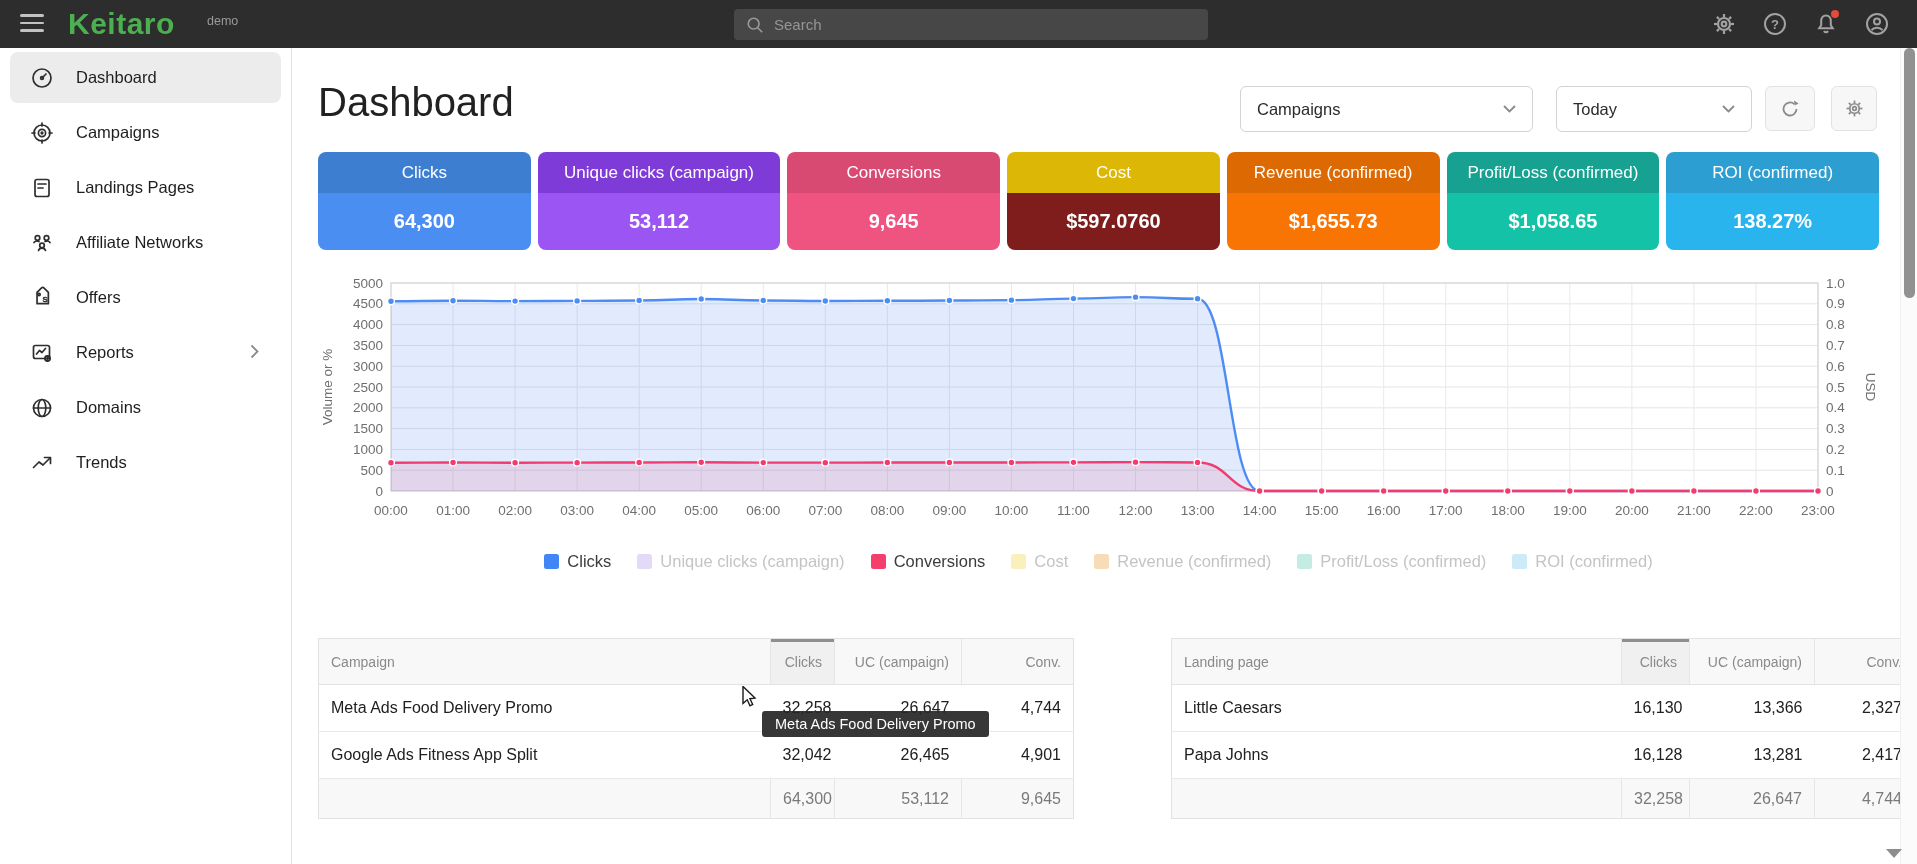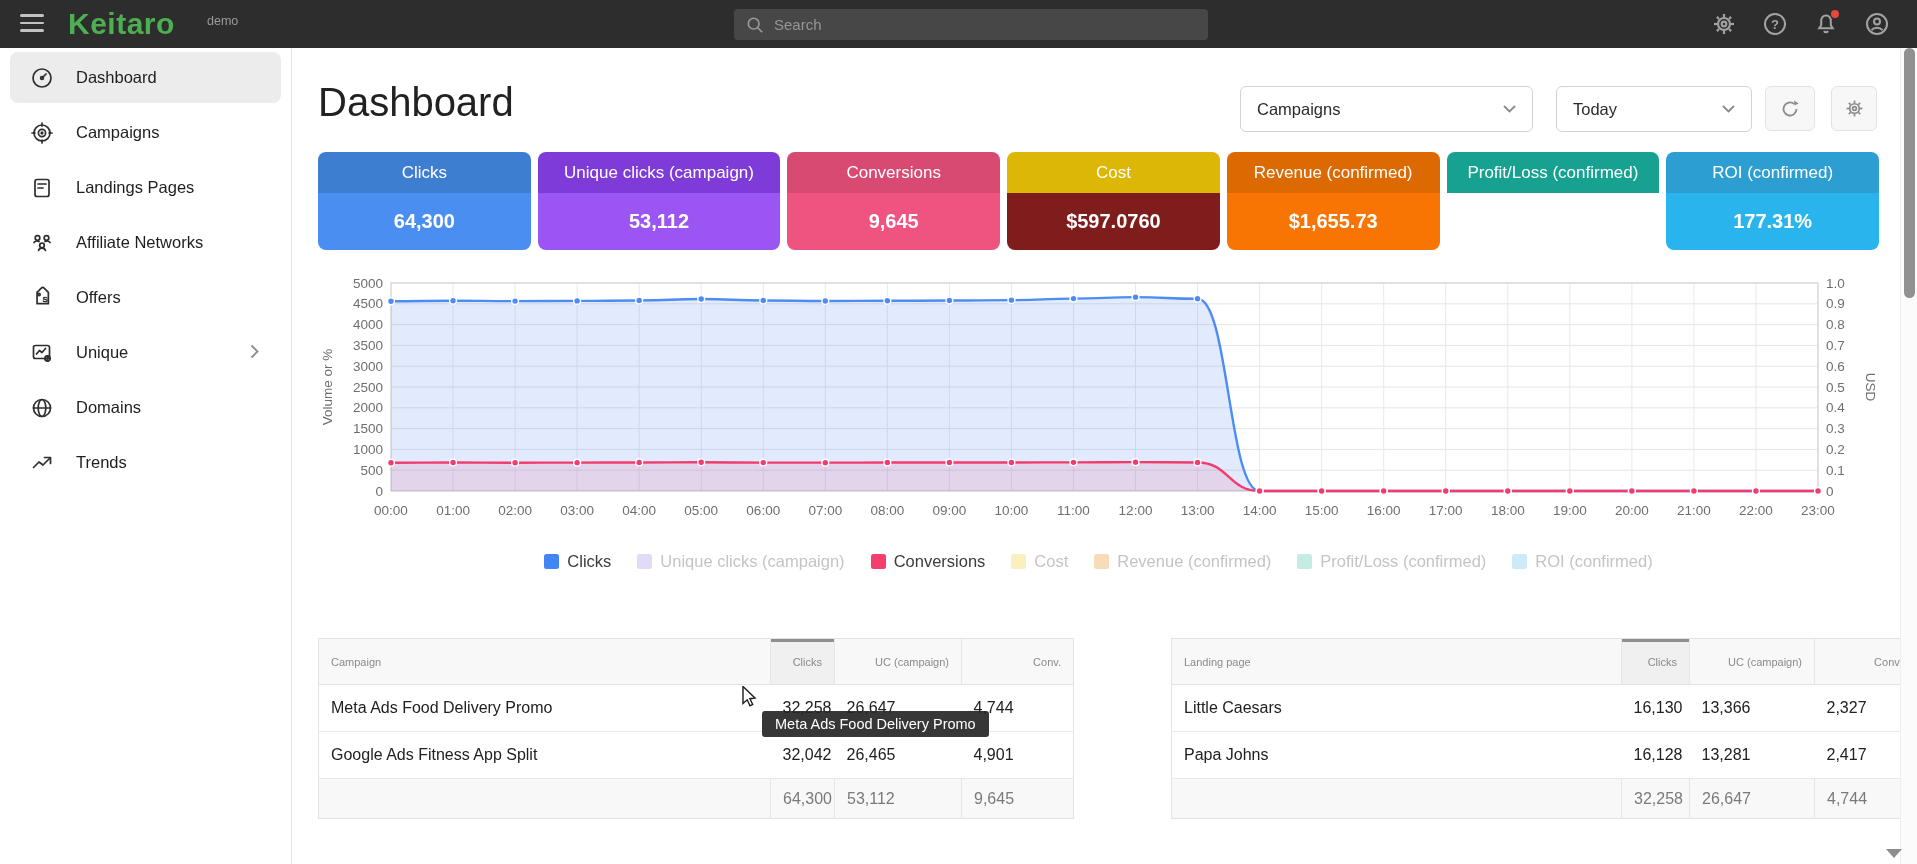--- a/index.html
+++ b/index.html
@@ -50,24 +50,24 @@
   .tick { font-size:13.5px; fill:#6f6f6f; font-family:"Liberation Sans", sans-serif; }
   .legend { position:absolute; left:318px; top:552px; width:1561px; display:flex; justify-content:center; gap:26px; }
   .lg-item { display:flex; align-items:center; gap:8px; cursor:pointer; }
   .lg-sq { width:15px; height:15px; border-radius:2.5px; }
   .lg-lb { font-size:16.5px; }
 
   
   .dtable { position:absolute; top:638px; border:1px solid #e2e2e2; border-collapse:collapse; table-layout:fixed; background:#fff; }
   .t-campaign { left:318px; width:755px; }
   .t-landing  { left:1127px; width:743px;margin-left:44px; }
-  .dtable th { background:#f8f8f8; color:#8a8a8a; font-weight:400; font-size:11px; height:46px; padding:0 12px; text-align:right; border-bottom:1px solid #e2e2e2; border-left:1px solid #e6e6e6; overflow:hidden; white-space:nowrap; cursor:pointer; }
+  .dtable th { background:#f8f8f8; color:#8a8a8a; font-weight:400; font-size:14px; height:46px; padding:0 12px; text-align:right; border-bottom:1px solid #e2e2e2; border-left:1px solid #e6e6e6; overflow:hidden; white-space:nowrap; cursor:pointer; }
   .dtable th:first-child { text-align:left; border-left:none; }
   .dtable th.sorted { background:#f0f0f0; box-shadow:inset 0 3px 0 #8f8f8f; }
-  .dtable td { font-size:16px; color:#212121; height:47px; padding:0 12px; text-align:left; border-bottom:1px solid #e9e9e9; overflow:hidden; white-space:nowrap; }
+  .dtable td { font-size:16px; color:#212121; height:47px; padding:0 12px; text-align:right; border-bottom:1px solid #e9e9e9; overflow:hidden; white-space:nowrap; }
   .dtable td:first-child { text-align:left; }
   .dtable tr.t-row { cursor:pointer; }
   .dtable tr.t-foot td { background:#f8f8f8; color:#7a7a7a; height:40px; border-left:1px solid #e6e6e6; border-bottom:none; }
   .dtable tr.t-foot td:first-child { border-left:none; }
 
   
   .tooltip { position:absolute; left:762px; top:711px; background:rgba(38,38,38,.92); color:#fff; font-size:14.5px; padding:5px 13px; border-radius:3px; z-index:60; white-space:nowrap; }
   .cursor { position:absolute; left:742px; top:686px; z-index:70; pointer-events:none; }
   .scrollbar { position:absolute; right:0; top:48px; width:17px; height:816px; background:#fbfbfb; border-left:1px solid #efefef; z-index:50; }
   .sb-thumb { position:absolute; left:3px; top:0; width:11px; height:250px; border-radius:5.5px; background:#919191; cursor:pointer; }
@@ -182,21 +182,21 @@
         <span class="lbl">Offers</span>
       </div>
       <div class="side-item">
         <svg class="ico" width="24" height="24" viewBox="0 0 24 24" fill="none" stroke="#2e2e2e" stroke-width="1.7" stroke-linecap="round" stroke-linejoin="round">
           <rect x="3.5" y="4.5" width="16" height="13" rx="2"></rect>
           <polyline points="6.5,13 9.5,9.5 12,11.5 15.5,7.5"></polyline>
           <circle cx="17.5" cy="17.5" r="2.6"></circle>
           <line x1="17.5" y1="14.9" x2="17.5" y2="20.1"></line>
           <line x1="14.9" y1="17.5" x2="20.1" y2="17.5"></line>
         </svg>
-        <span class="lbl">Unique</span>
+        <span class="lbl">Reports</span>
         <svg class="chev" width="9" height="15" viewBox="0 0 9 15">
           <polyline points="1.5,1.5 7.5,7.5 1.5,13.5" fill="none" stroke="#8a8a8a" stroke-width="1.8"></polyline>
         </svg>
       </div>
       <div class="side-item">
         <svg class="ico" width="24" height="24" viewBox="0 0 24 24" fill="none" stroke="#2e2e2e" stroke-width="1.7" stroke-linecap="round" stroke-linejoin="round">
           <circle cx="12" cy="12" r="8.5"></circle>
           <ellipse cx="12" cy="12" rx="3.8" ry="8.5"></ellipse>
           <line x1="3.5" y1="12" x2="20.5" y2="12"></line>
         </svg>
@@ -264,24 +264,25 @@
       <div class="card">
         <div class="c-head" style="background:#dcb705">Cost</div>
         <div class="c-val" style="background:#7f1d1d">$597.0760</div>
       </div>
       <div class="card">
         <div class="c-head" style="background:#dd6902">Revenue (confirmed)</div>
         <div class="c-val" style="background:#f87503">$1,655.73</div>
       </div>
       <div class="card">
         <div class="c-head" style="background:#16a191">Profit/Loss (confirmed)</div>
+        <div class="c-val" style="background:#13c2a7">$1,058.65</div>
       </div>
       <div class="card">
         <div class="c-head" style="background:#2c9ed2">ROI (confirmed)</div>
-        <div class="c-val" style="background:#2ab4ee">177.31%</div>
+        <div class="c-val" style="background:#2ab4ee">138.27%</div>
       </div>
     </div>
 
   <div class="chart-wrap">
     <svg id="chart-svg" width="1562" height="260">
         <line x1="73" y1="13" x2="1500" y2="13" stroke="#e5e5e5"></line>
         <line x1="73" y1="33.8" x2="1500" y2="33.8" stroke="#e5e5e5"></line>
         <line x1="73" y1="54.6" x2="1500" y2="54.6" stroke="#e5e5e5"></line>
         <line x1="73" y1="75.4" x2="1500" y2="75.4" stroke="#e5e5e5"></line>
         <line x1="73" y1="96.2" x2="1500" y2="96.2" stroke="#e5e5e5"></line>

